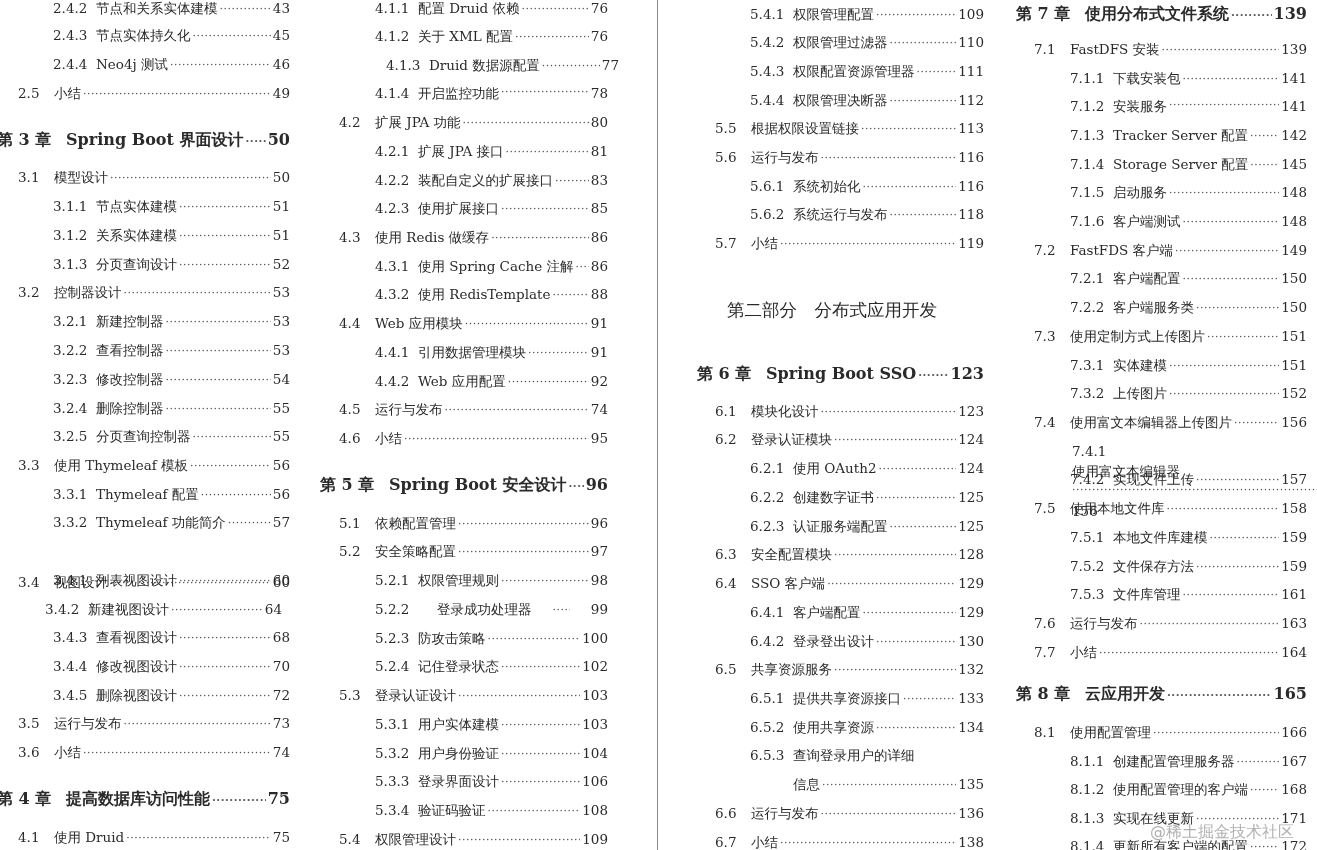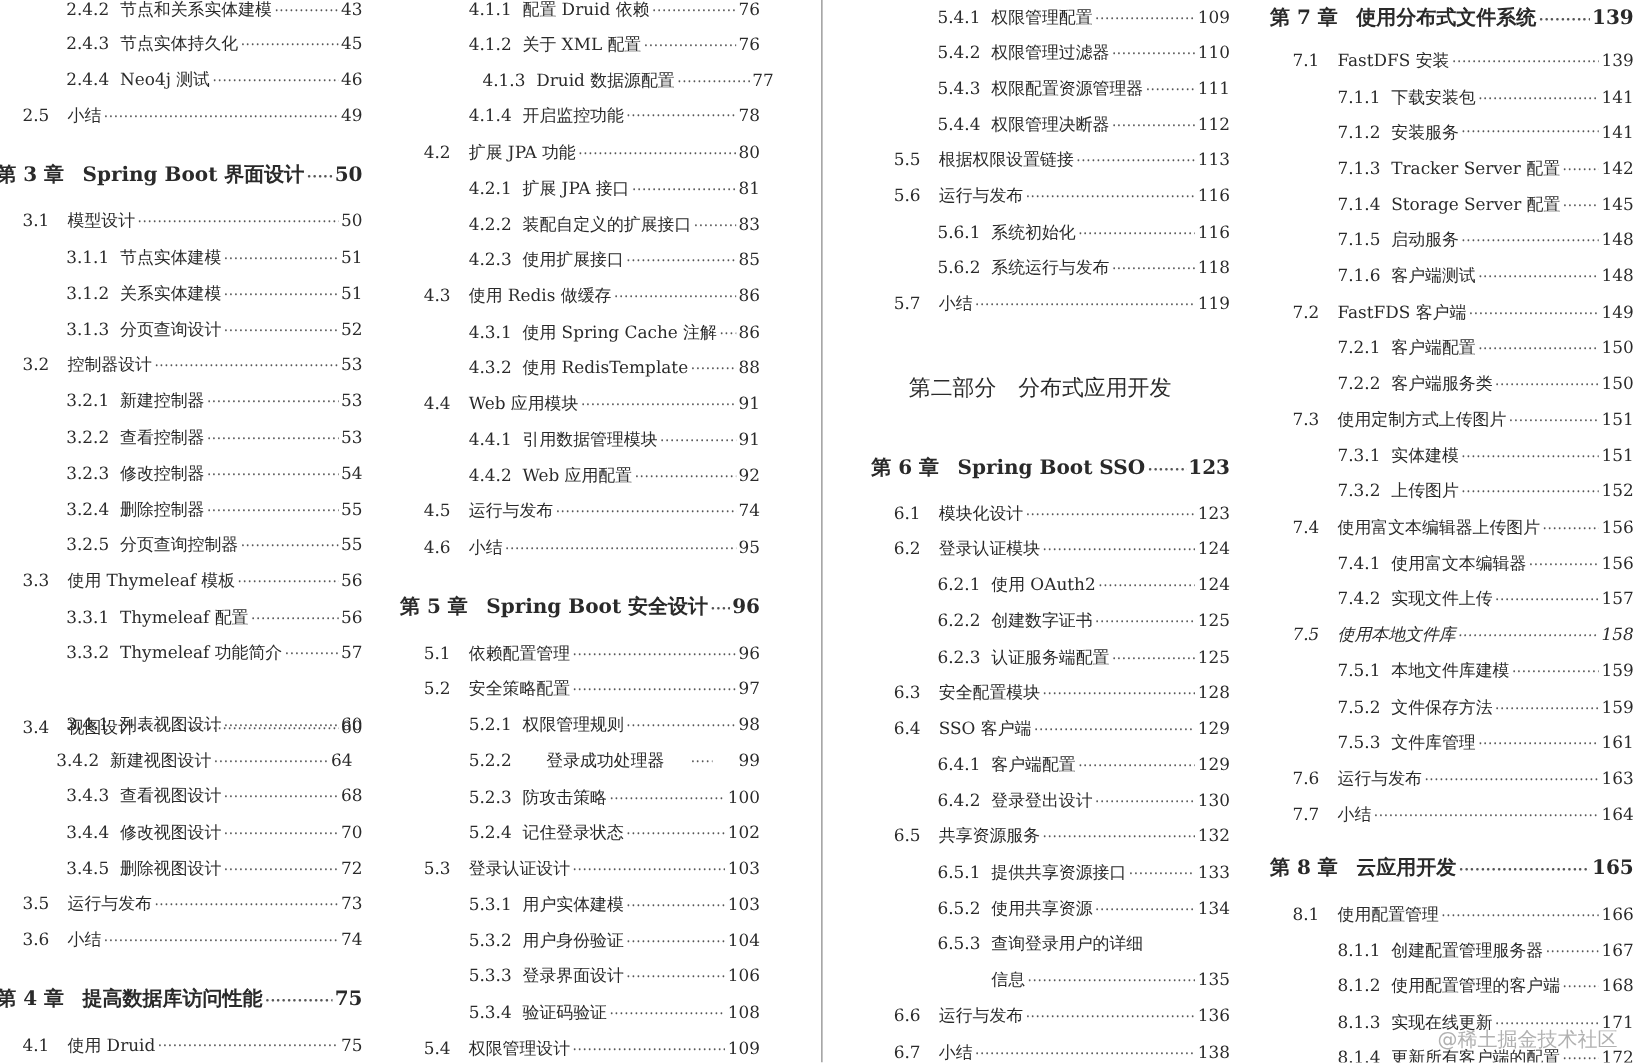--- a/index.html
+++ b/index.html
@@ -182,21 +182,21 @@
         <span class="title">小结</span>
         <span class="leader"></span>
         <span class="page-no">74</span>
       </div>
       <div class="row ch" style="left: -3px; width: 293px; top: 789px;">
         <span class="num">第 4 章</span>
         <span class="title">提高数据库访问性能</span>
         <span class="leader"></span>
         <span class="page-no">75</span>
       </div>
-      <div class="row l2" style="left: 18px; width: 272px; top: 827px; align-items: center;">
+      <div class="row l2" style="left: 18px; width: 272px; top: 827px;">
         <span class="num">4.1</span>
         <span class="title">使用 Druid</span>
         <span class="leader"></span>
         <span class="page-no">75</span>
       </div>
     </div>
   <div class="col" id="lc2">
       <div class="row l3" style="left: 375px; width: 233px; top: -2px;">
         <span class="num">4.1.1</span>
         <span class="title">配置 Druid 依赖</span>
@@ -620,33 +620,33 @@
         <span class="title">上传图片</span>
         <span class="leader"></span>
         <span class="page-no">152</span>
       </div>
       <div class="row l2" style="left: 1034px; width: 273px; top: 412px;">
         <span class="num">7.4</span>
         <span class="title">使用富文本编辑器上传图片</span>
         <span class="leader"></span>
         <span class="page-no">156</span>
       </div>
-      <div class="row l3" style="left: 1070px; width: 237px; top: 441px;">
+      <div class="row l3" style="left: 1070px; width: 237px; top: 441px; flex-direction: column;">
         <span class="num">7.4.1</span>
         <span class="title">使用富文本编辑器</span>
         <span class="leader"></span>
         <span class="page-no">156</span>
       </div>
       <div class="row l3" style="left: 1070px; width: 237px; top: 469px;">
         <span class="num">7.4.2</span>
         <span class="title">实现文件上传</span>
         <span class="leader"></span>
         <span class="page-no">157</span>
       </div>
-      <div class="row l2" style="left: 1034px; width: 273px; top: 498px; font-style: italic;">
+      <div class="row l2" style="left: 1034px; width: 273px; top: 498px;">
         <span class="num">7.5</span>
         <span class="title">使用本地文件库</span>
         <span class="leader"></span>
         <span class="page-no">158</span>
       </div>
       <div class="row l3" style="left: 1070px; width: 237px; top: 527px;">
         <span class="num">7.5.1</span>
         <span class="title">本地文件库建模</span>
         <span class="leader"></span>
         <span class="page-no">159</span>

